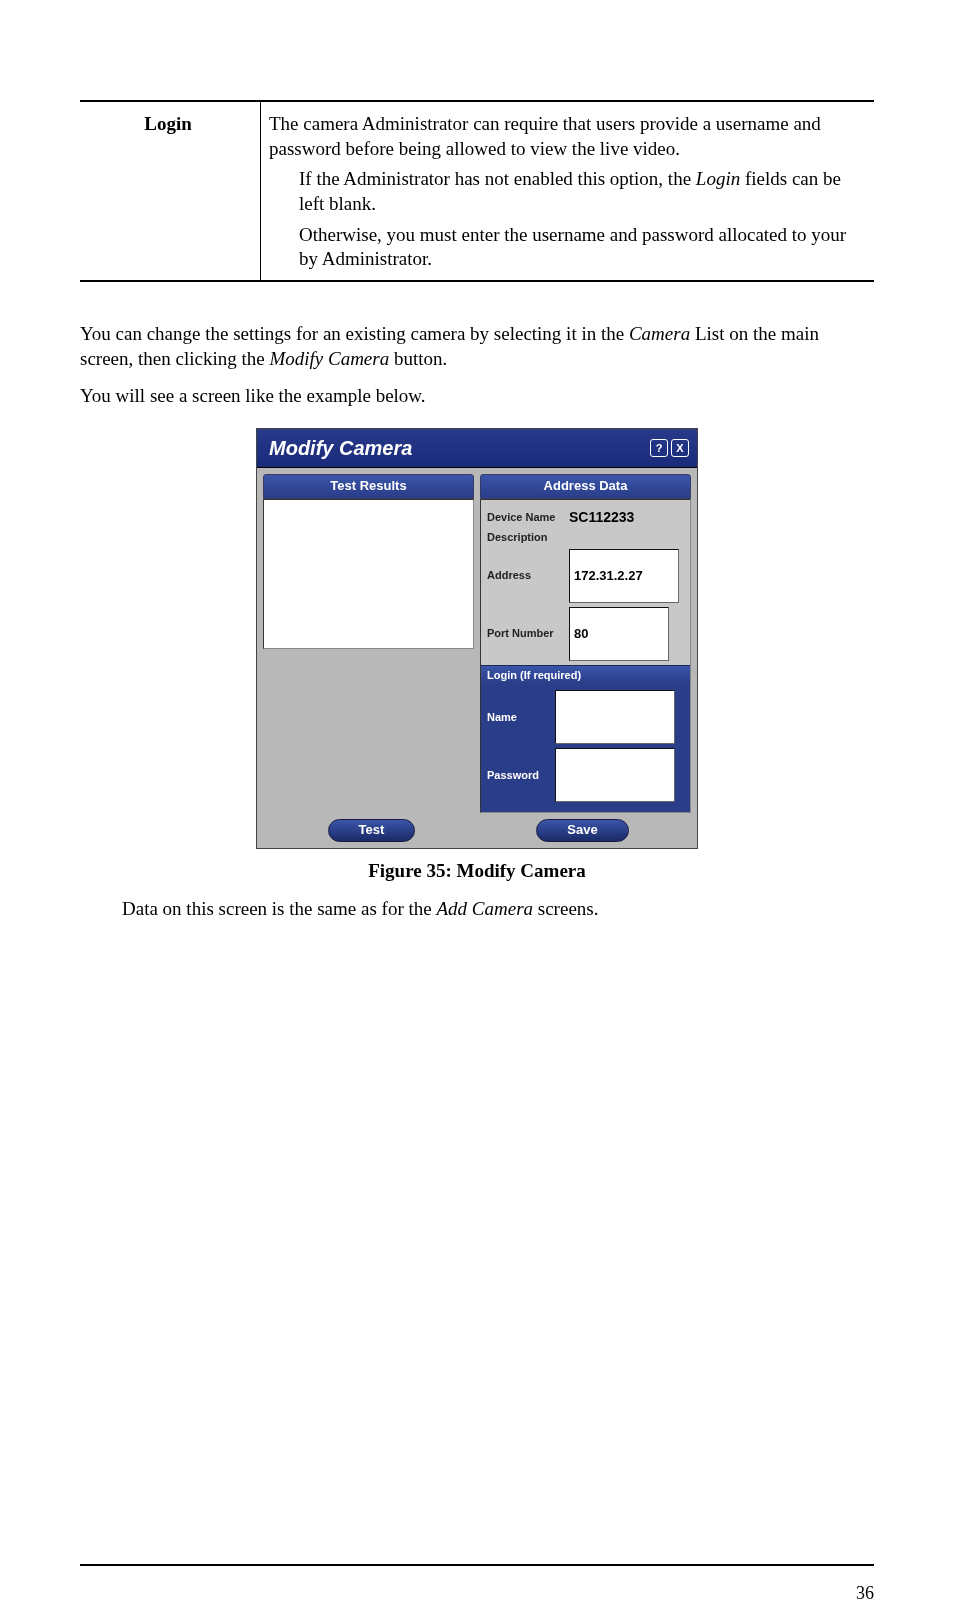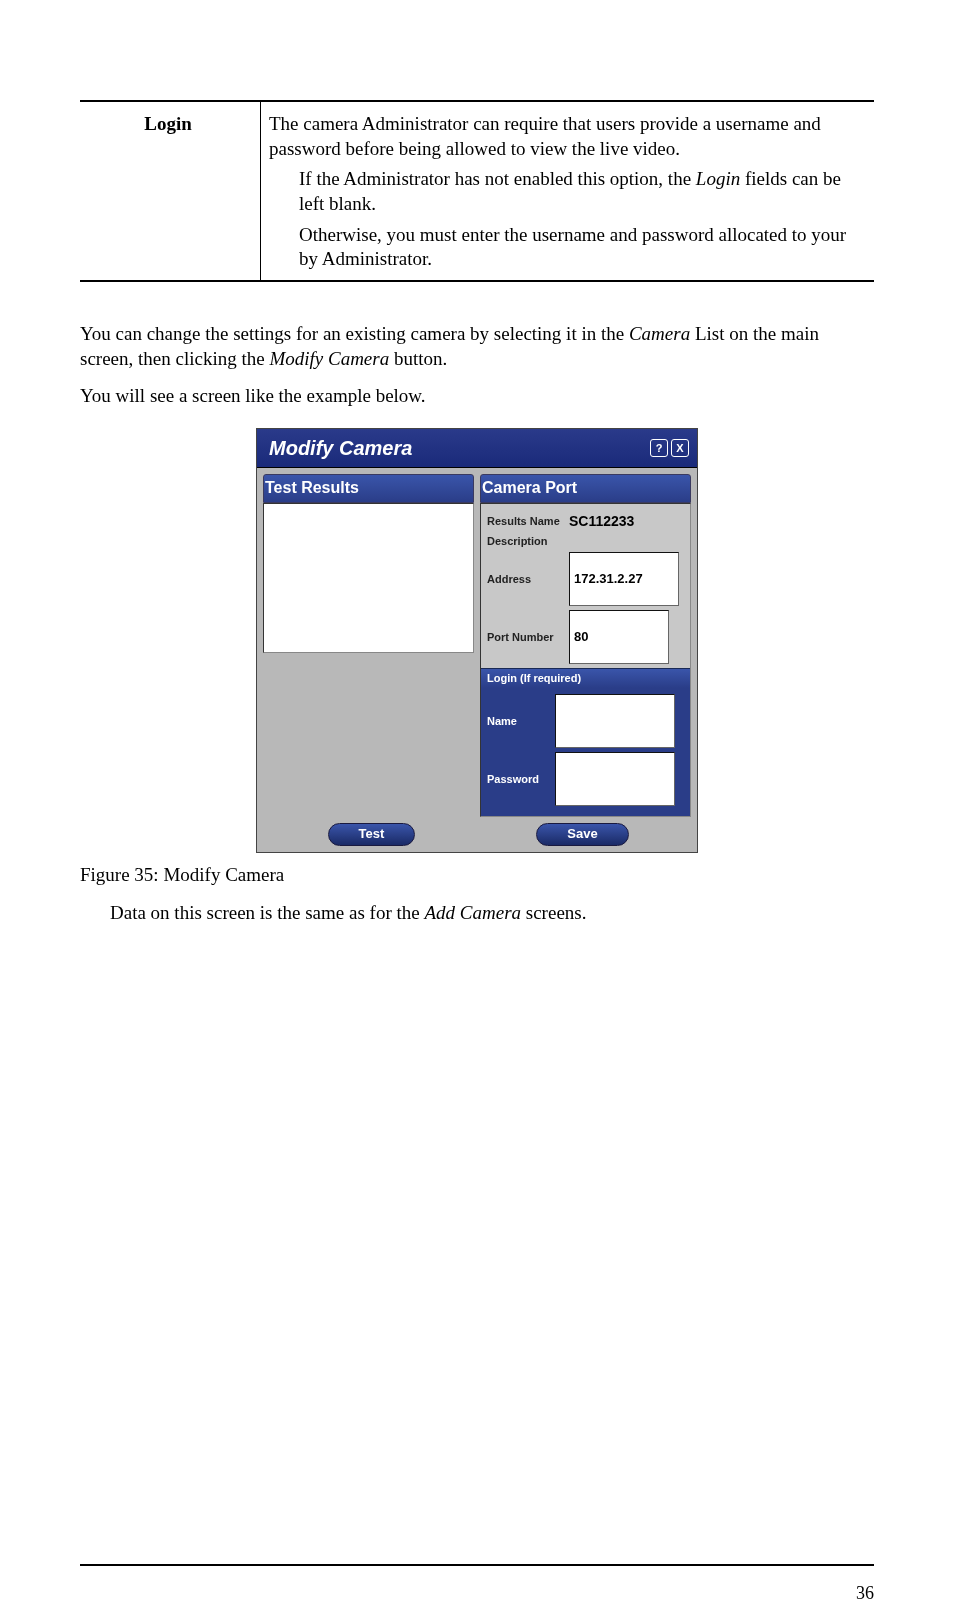--- a/index.html
+++ b/index.html
@@ -49,21 +49,21 @@
     background: #e5e5e5;
     border-top: 1px solid #000;
     border-bottom: 1px solid #000;
     font-family: Arial, Helvetica, sans-serif;
     font-weight: bold;
     font-size: 22px;
     padding: 6px 4px 4px 4px;
     margin: 30px 0 16px 0;
   }
   .body-p { margin: 0 0 12px 0; }
-  .indent-block { margin-left: 30px; }
+  .indent-block { margin-left: 42px; }
 
   
   .figure-wrap {
     text-align: center;
     margin: 20px 0 8px 0;
   }
   .dialog {
     width: 440px;
     margin: 0 auto;
     font-family: Arial, Helvetica, sans-serif;
@@ -112,22 +112,23 @@
   }
   .panel {
     flex: 1;
     display: flex;
     flex-direction: column;
   }
   .panel-header {
     background: linear-gradient(#3a55aa, #2a3d88);
     color: #fff;
     font-weight: bold;
-    font-size: 16px;
-    padding: 3px 1px;
+    font-size: 13px;
+    text-align: center;
+    padding: 3px 13px;
     border: 1px solid #3a3a60;
     border-radius: 3px 3px 0 0;
   }
   .panel-inner {
     background: #c8c8c8;
     border: 1px inset #888;
     padding: 4px 6px;
     font-size: 12px;
   }
   .panel-inner.test {
@@ -197,22 +198,22 @@
     color: #fff;
     font-weight: bold;
     font-size: 13px;
     border: 1px solid #1a1a40;
     border-radius: 12px;
     padding: 2px 30px;
     cursor: pointer;
     text-align: center;
   }
   .figure-caption {
-    text-align: left;
-    font-weight: normal;
+    text-align: center;
+    font-weight: bold;
     margin: 10px 0 14px 0;
   }
   .page-footer {
     position: absolute;
     bottom: 44px;
     left: 80px;
     right: 80px;
     border-top: 2px solid #000;
   }
   .page-num {
@@ -257,24 +258,24 @@
           <span class="icon-btn">X</span>
         </span>
       </div>
       <div class="dialog-body">
         <div class="panels">
           <div class="panel">
             <div class="panel-header">Test Results</div>
             <div class="panel-inner test"></div>
           </div>
           <div class="panel">
-            <div class="panel-header">Camera Port</div>
+            <div class="panel-header">Address Data</div>
             <div class="panel-inner">
               <div class="cd-row">
-                <span class="cd-label">Results Name</span>
+                <span class="cd-label">Device Name</span>
                 <span class="cd-value">SC112233</span>
               </div>
               <div class="cd-row">
                 <span class="cd-label">Description</span>
               </div>
               <div class="cd-row">
                 <span class="cd-label">Address</span>
                 <span class="cd-input w1">172.31.2.27</span>
               </div>
               <div class="cd-row">

